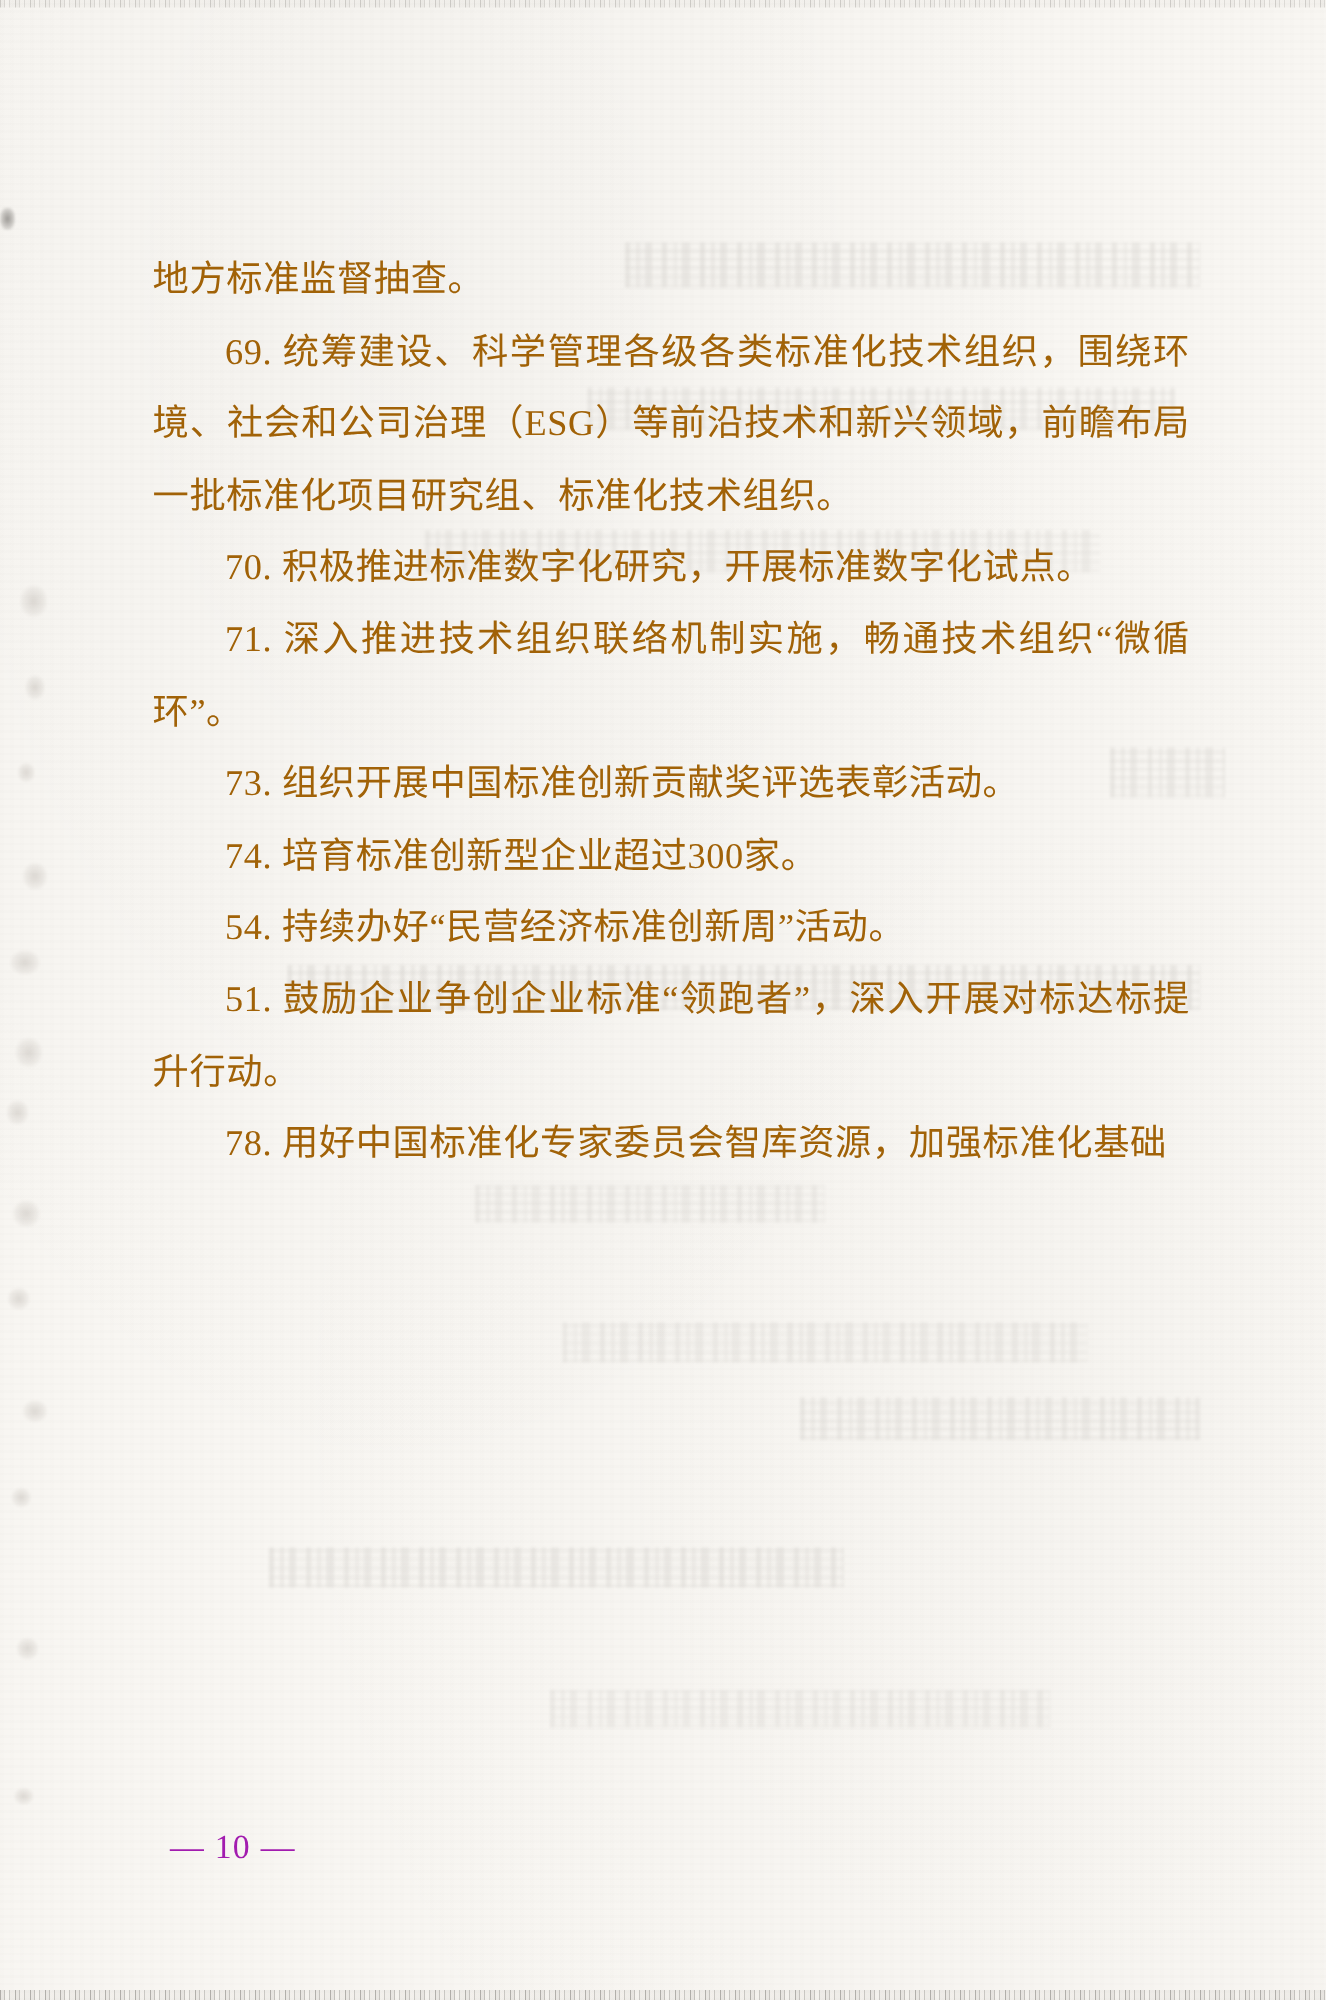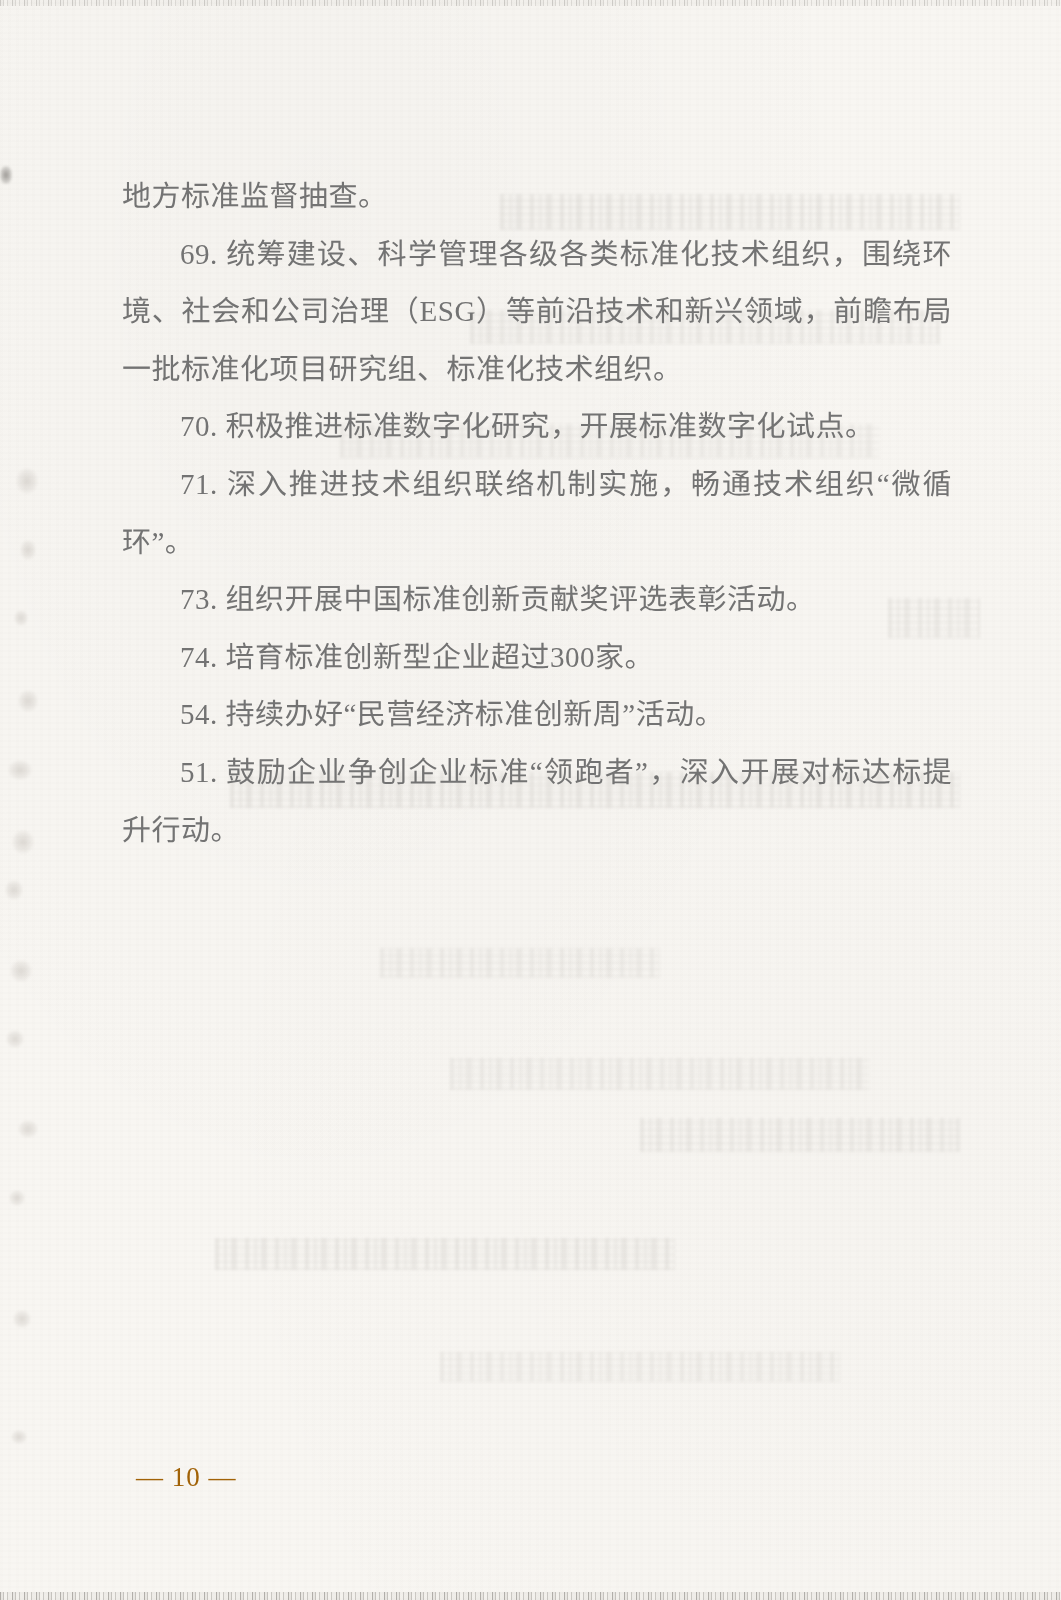--- a/index.html
+++ b/index.html
@@ -23,44 +23,44 @@
 
   .page {
     position: absolute;
     inset: 0;
   }
 
   
   .text-block {
     position: absolute;
     left: 122px;
-    top: 168px;
+    top: 196px;
     width: 830px;
-    color: #737373;
+    color: #a16207;
   }
   .para {
     margin: 0;
     font-size: 29px;
     line-height: 57.6px;
     text-align: justify;
     text-justify: inter-ideograph;
     text-indent: 58px;
     letter-spacing: 0.5px;
   }
   .para.no-indent {
     text-indent: 0;
   }
 
   
   .page-number {
     position: absolute;
     left: 136px;
     top: 1462px;
     font-size: 27px;
-    color: #a16207;
+    color: #a21caf;
     letter-spacing: 1px;
     white-space: pre;
   }
 
   
   .ghost {
     position: absolute;
     background-image:
       repeating-linear-gradient(90deg,
         rgba(98,92,85,0.55) 0 4px, transparent 4px 9px,
@@ -136,17 +136,18 @@
 
   <div class="text-block">
       <p class="para no-indent">地方标准监督抽查。</p>
       <p class="para">69. 统筹建设、科学管理各级各类标准化技术组织，围绕环境、社会和公司治理（ESG）等前沿技术和新兴领域，前瞻布局一批标准化项目研究组、标准化技术组织。</p>
       <p class="para">70. 积极推进标准数字化研究，开展标准数字化试点。</p>
       <p class="para">71. 深入推进技术组织联络机制实施，畅通技术组织“微循环”。</p>
       <p class="para">73. 组织开展中国标准创新贡献奖评选表彰活动。</p>
       <p class="para">74. 培育标准创新型企业超过300家。</p>
       <p class="para">54. 持续办好“民营经济标准创新周”活动。</p>
       <p class="para">51. 鼓励企业争创企业标准“领跑者”，深入开展对标达标提升行动。</p>
+      <p class="para">78. 用好中国标准化专家委员会智库资源，加强标准化基础</p>
     </div>
 
   <div class="page-number">— 10 —</div>
 
 </div>
 
 </body></html>

